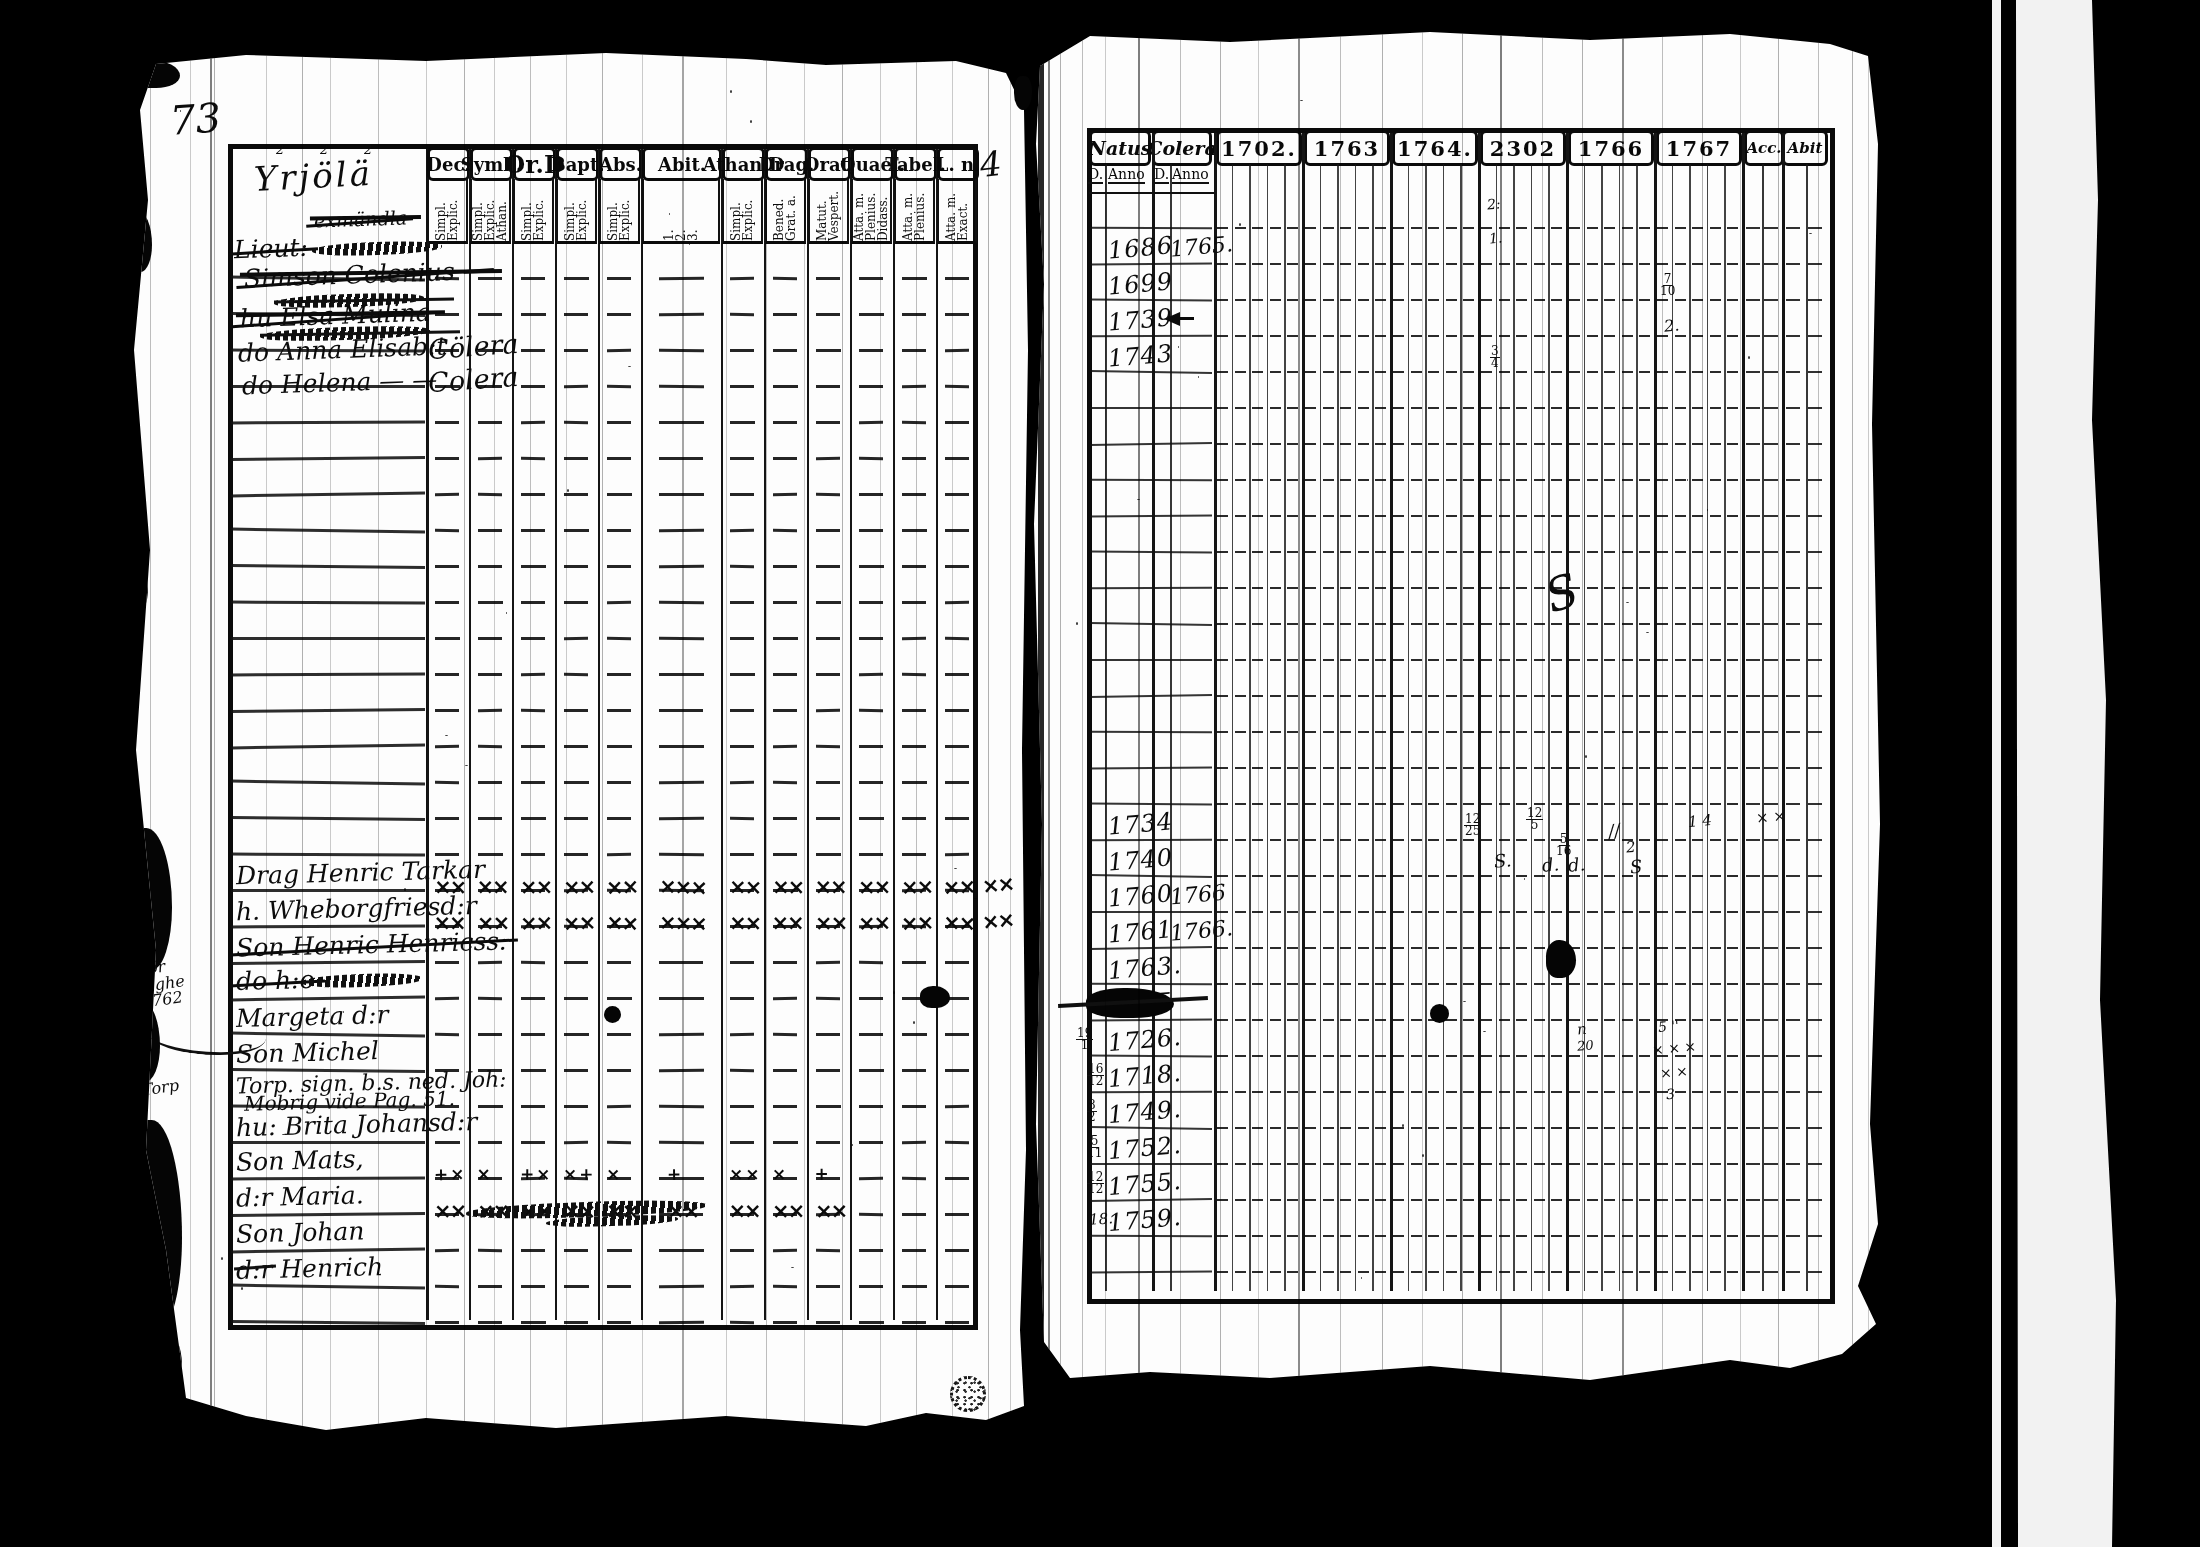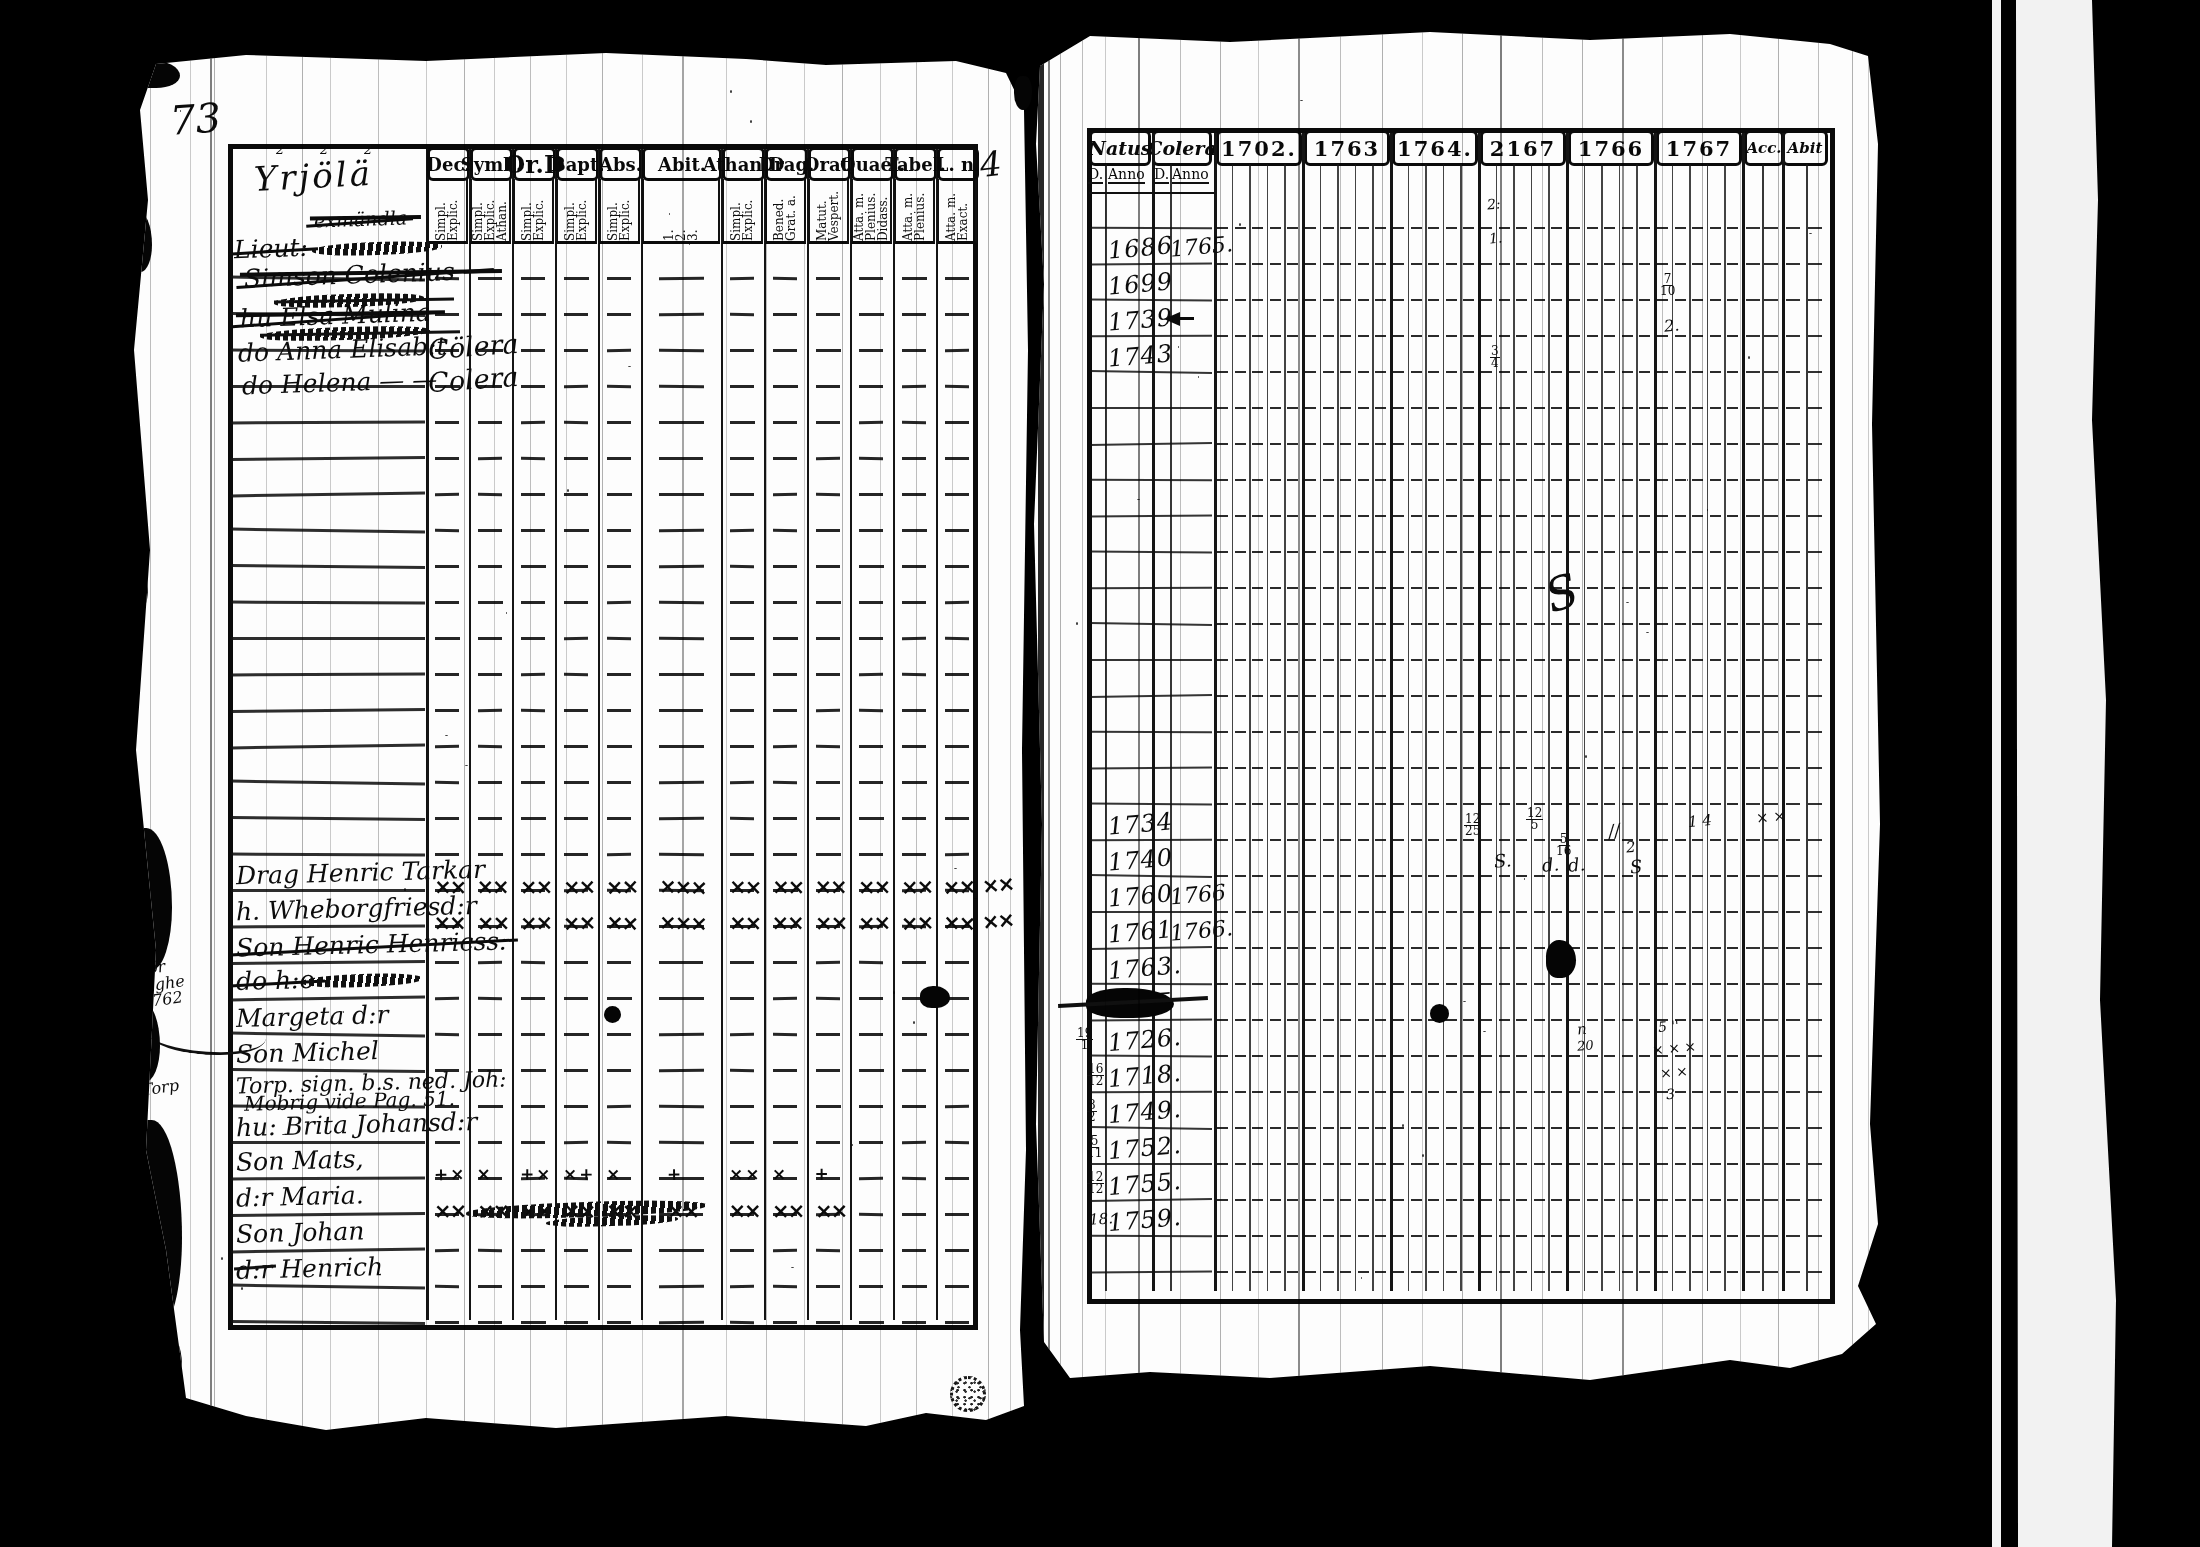--- a/index.html
+++ b/index.html
@@ -668,21 +668,21 @@
       <div class="hbox" style="left: 186px; top: 106px; width: 80px; height: 30px;">
         <div class="prt" style="left: 0px; top: 0px; font-size: 21px; transform: rotate(0deg); position: static; font-weight: bold; letter-spacing: 2px;">1702.</div>
       </div>
       <div class="hbox" style="left: 274px; top: 106px; width: 80px; height: 30px;">
         <div class="prt" style="left: 0px; top: 0px; font-size: 21px; transform: rotate(0deg); position: static; font-weight: bold; letter-spacing: 2px;">1763</div>
       </div>
       <div class="hbox" style="left: 362px; top: 106px; width: 80px; height: 30px;">
         <div class="prt" style="left: 0px; top: 0px; font-size: 21px; transform: rotate(0deg); position: static; font-weight: bold; letter-spacing: 2px;">1764.</div>
       </div>
       <div class="hbox" style="left: 450px; top: 106px; width: 80px; height: 30px;">
-        <div class="prt" style="left: 0px; top: 0px; font-size: 21px; transform: rotate(0deg); position: static; font-weight: bold; letter-spacing: 2px;">2167</div>
+        <div class="prt" style="left: 0px; top: 0px; font-size: 21px; transform: rotate(0deg); position: static; font-weight: bold; letter-spacing: 2px;">2302</div>
       </div>
       <div class="hbox" style="left: 538px; top: 106px; width: 80px; height: 30px;">
         <div class="prt" style="left: 0px; top: 0px; font-size: 21px; transform: rotate(0deg); position: static; font-weight: bold; letter-spacing: 2px;">1766</div>
       </div>
       <div class="hbox" style="left: 626px; top: 106px; width: 80px; height: 30px;">
         <div class="prt" style="left: 0px; top: 0px; font-size: 21px; transform: rotate(0deg); position: static; font-weight: bold; letter-spacing: 2px;">1767</div>
       </div>
       <div class="hbox" style="left: 714px; top: 106px; width: 34px; height: 30px;">
         <div class="prt" style="left: 0px; top: 0px; font-size: 15px; transform: rotate(0deg); position: static; font-style: italic; font-weight: bold;">Acc.</div>
       </div>

